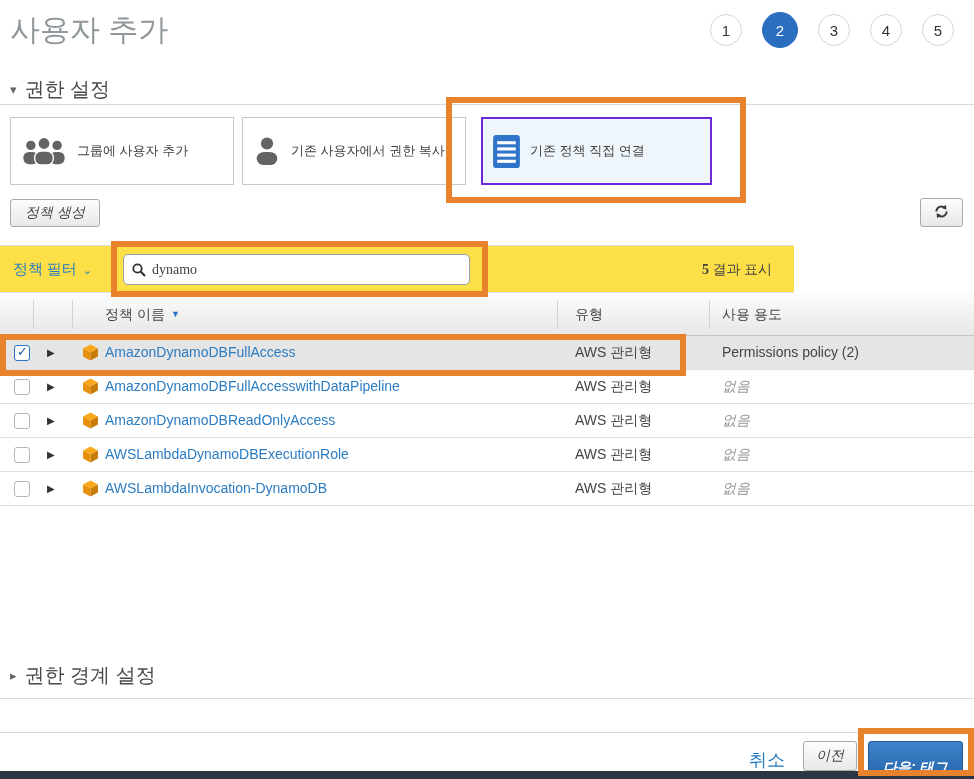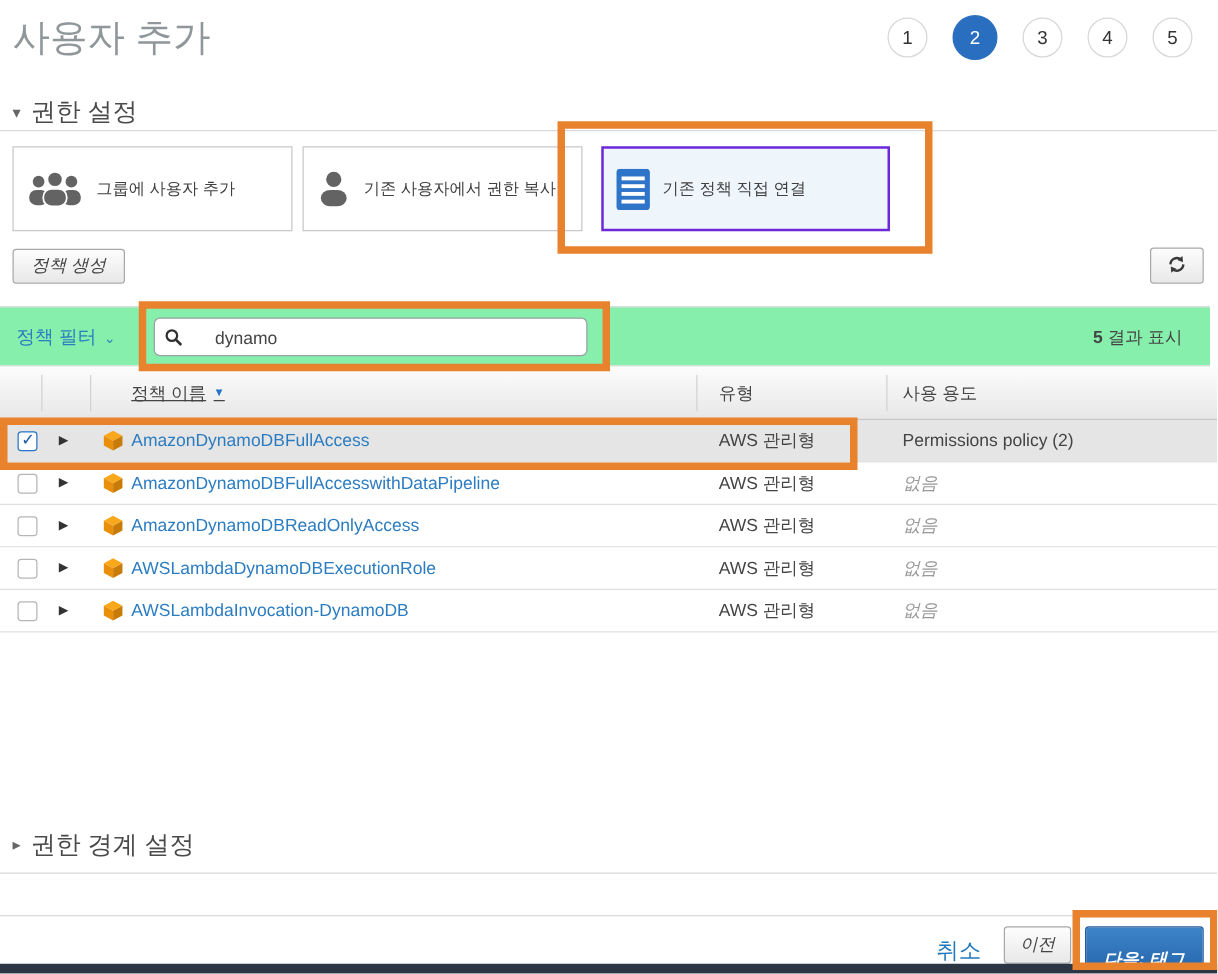--- a/index.html
+++ b/index.html
@@ -30,37 +30,37 @@
          color:#444; font-size:14px; cursor:pointer; font-family:inherit;font-style:italic; }
   .btn-create { position:absolute; left:10px; top:199px; height:28px; padding:0 14px; }
   .btn-refresh { position:absolute; left:920px; top:198px; width:43px; height:29px; display:flex; align-items:center; justify-content:center; }
   .btn-prev { position:absolute; left:803px; top:741px; height:30px; width:54px; }
   .btn-next { position:absolute; left:868px; top:741px; height:30px; padding:17px 14px;
               background:linear-gradient(#3d84c9,#2767ae); border:1px solid #25599c; color:#fff; font-weight:bold; }
   .link { color:#2479bd; font-size:18px; text-decoration:none; cursor:pointer; }
   .cancel-link { position:absolute; left:749px; top:748px; }
 
   
-  .filter-bar { position:absolute; left:0; top:245px; width:968px; height:48px; background:#86efac;
-                border-top:1px solid #ddd; border-bottom:1px solid #ddd; }
+  .filter-bar { position:absolute; left:0; top:245px; width:794px; height:48px; background:#fde047;
+                border-top:1px solid #ddd; border-bottom:1px solid #ddd;font-family:Liberation Serif, serif; }
   .policy-filter { position:absolute; left:13px; top:14px; font-size:15px; color:#2b7cc1; cursor:pointer; }
   .policy-filter .dd { font-size:11px; margin-left:6px; }
   .searchbox { position:absolute; left:123px; top:8px; width:347px; height:31px; background:#fff;
-               border:1px solid #9aa0a5; border-radius:5px; display:flex; align-items:center; padding:0 8px;gap:20px; }
+               border:1px solid #9aa0a5; border-radius:5px; display:flex; align-items:center; padding:0 8px; }
   .searchbox input { border:none; outline:none; flex:1; font-size:14px; color:#444; font-family:inherit; background:transparent; }
   .search-icon { margin-right:6px; display:flex; }
   .results { position:absolute; right:22px; top:15px; font-size:14px; color:#444; }
   .results b { font-weight:bold; }
 
   
   .thead { position:absolute; left:0; top:294px; width:974px; height:42px;
            background:linear-gradient(#fcfcfc,#e7e7e7); border-bottom:1px solid #c5c5c5; }
   .thead .divider { position:absolute; top:6px; bottom:6px; width:1px; background:#d2d2d2; }
   .th { position:absolute; top:12px; font-size:14px; color:#444; }
-  .th-name { left:105px; cursor:pointer;text-decoration:underline; }
+  .th-name { left:105px; cursor:pointer; }
   .sort-arrow { color:#2574c6; font-size:9px; margin-left:6px; vertical-align:2px; }
   .th-type { left:575px; }
   .th-usage { left:722px; }
 
   
   .trow { position:absolute; left:0; width:974px; height:34px; border-bottom:1px solid #e0e0e0; background:#fff; }
   .trow.selected { background:#e5e5e5; }
   .cb { position:absolute; left:14px; top:9px; width:16px; height:16px; border:1px solid #b6b6b6;
         border-radius:3px; background:#fff; cursor:pointer; }
   .cb.checked { border-color:#2574c6; }

